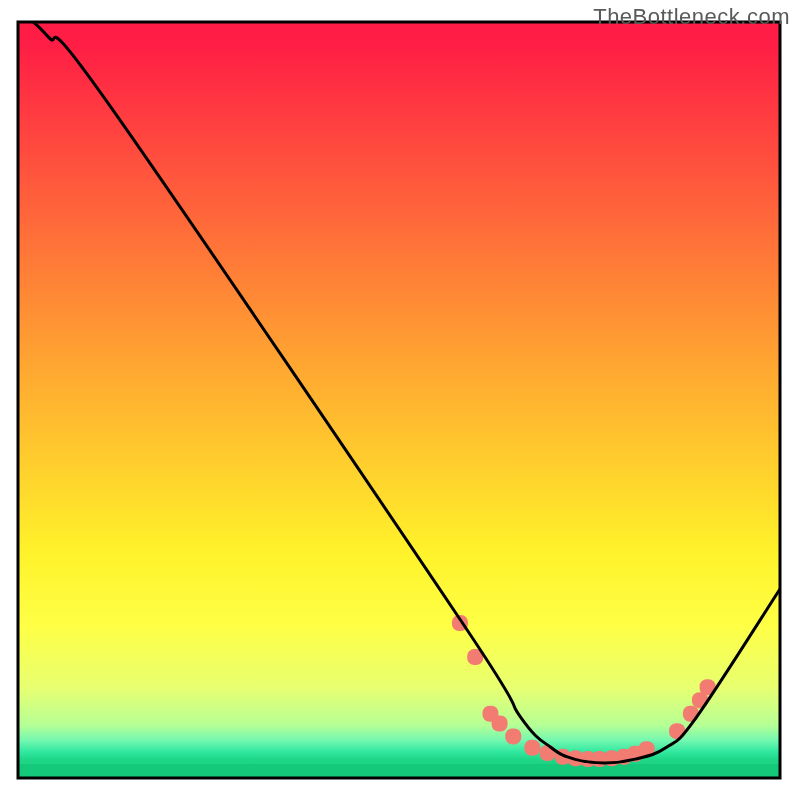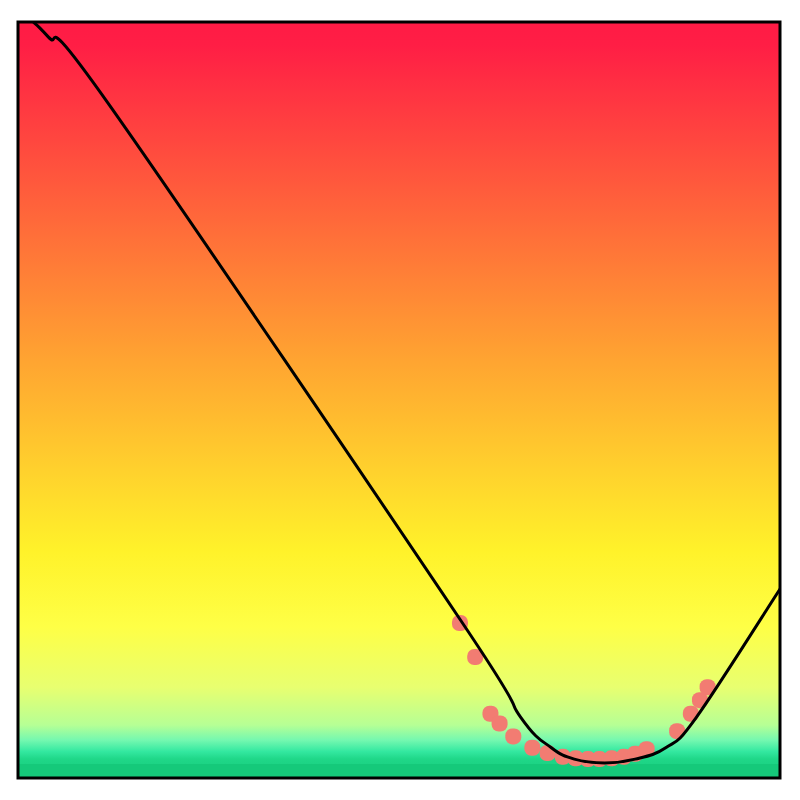--- a/index.html
+++ b/index.html
@@ -83,13 +83,14 @@
           <rect x="638.65" y="741.272" width="16" height="16" rx="7" ry="7" fill="#f27c72"></rect>
           <rect x="669.13" y="723.128" width="16" height="16" rx="7" ry="7" fill="#f27c72"></rect>
           <rect x="682.846" y="705.74" width="16" height="16" rx="7" ry="7" fill="#f27c72"></rect>
           <rect x="691.99" y="692.132" width="16" height="16" rx="7" ry="7" fill="#f27c72"></rect>
           <rect x="699.61" y="679.28" width="16" height="16" rx="7" ry="7" fill="#f27c72"></rect>
         </g>
       <path id="curve-path" fill="none" stroke="#000" stroke-width="3" stroke-linecap="round" stroke-linejoin="round" d="M 33.24 22 C 35.983200000000004 24.721600000000002, 34.76400000000001 22.15120000000001, 48.480000000000004 37.120000000000005 C 62.196 52.0888, 35.37360000000001 0.37839999999997076, 109.44 105.15999999999997 C 183.50639999999999 209.94159999999997, 385.8936 509.0152, 459.96 619.24 C 534.0264 729.4648, 504.46080000000006 694.3864, 520.9200000000001 717.52 C 537.3792000000001 740.6536, 541.7988 740.2755999999999, 551.4 747.76 C 561.0011999999999 755.2444, 564.6587999999999 756.3784, 574.26 759.1 C 583.8612 761.8216, 593.7672 762.88, 604.74 762.88 C 615.7128 762.88, 624.2472 761.8216, 635.22 759.1 C 646.1928 756.3784, 654.7271999999999 755.2444, 665.6999999999999 747.76 C 676.6727999999999 740.2755999999999, 675.606 746.0968, 696.1800000000001 717.52 C 716.7540000000001 688.9431999999999, 764.9124 612.1336, 780 589"></path>
     </g>
   </svg>
 
+  <div class="watermark">TheBottleneck.com</div>
 </div>
 
 </body></html>

